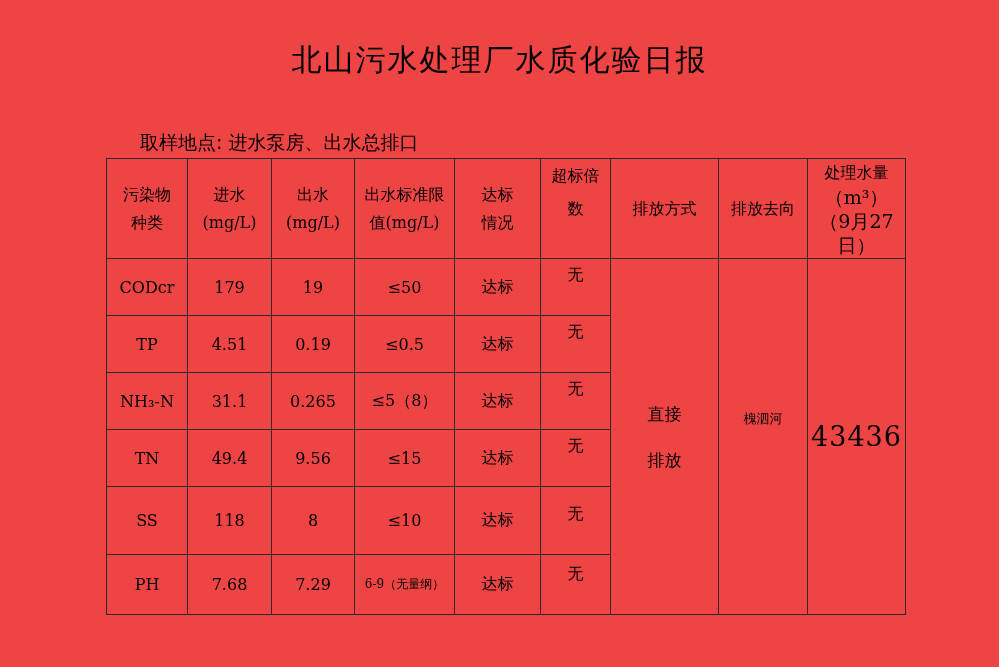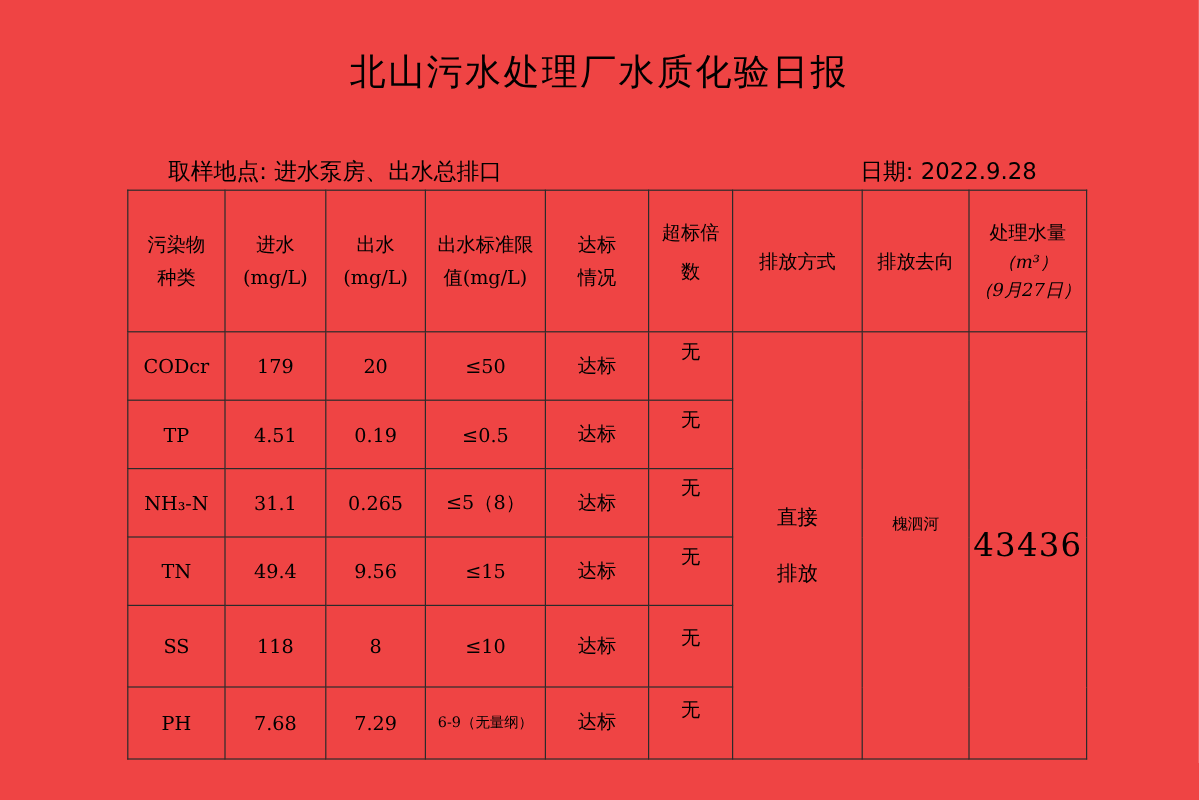--- a/index.html
+++ b/index.html
@@ -45,23 +45,23 @@
     border: 1px solid #2b2b2b;
     text-align: center;
     vertical-align: middle;
     padding: 0;
     font-weight: 400;
     font-size: 16px;
     overflow: hidden;
   }
   .report th { height: 99px; line-height: 28px; }
   .report td { height: 50px; }
-  th.top-align { vertical-align: top; padding-top: 18px; line-height: 33px; }
+  th.top-align { vertical-align: top; padding-top: 0; line-height: 33px; }
   th.vol { line-height: 24px; }
-  .vol-sub { font-size: 15px; font-style: italic; }
+  .vol-sub { font-size: 19px; }
   td.exceed-hi  { vertical-align: top; padding-top: 6px; }
   td.exceed-mid { vertical-align: top; padding-top: 17px; }
   td.exceed-ph  { vertical-align: top; padding-top: 9px; }
   td.mode { font-size: 17px; line-height: 46px; }
   td.dest { font-size: 13px; padding-bottom: 36px; }
   td.volume { font-size: 27px; letter-spacing: 1px; }
   td.limit-small { font-size: 12px; }
   .footnote {
     position: absolute;
     top: 572px; left: 130px;
@@ -72,21 +72,20 @@
 </style>
 </head>
 <body>
 
 <div class="page">
 
   <h1 class="title">北山污水处理厂水质化验日报</h1>
 
   <div class="info-line">
     <span>取样地点: 进水泵房、出水总排口</span>
-    <span>日期: 2022.9.28</span>
   </div>
 
   <table class="report">
     <colgroup>
       <col style="width:81px">
         <col style="width:84px">
         <col style="width:83px">
       <col style="width:100px">
         <col style="width:86px">
         <col style="width:70px">
@@ -125,21 +124,21 @@
         <th class="vol">
           <div>处理水量</div>
           <div class="vol-sub">（m³）</div>
           <div class="vol-sub">（9月27日）</div>
         </th>
       </tr>
 
       <tr>
         <td>CODcr</td>
         <td>179</td>
-        <td>20</td>
+        <td>19</td>
         <td>≤50</td>
         <td>达标</td>
         <td class="exceed-hi">无</td>
         <td class="mode" rowspan="6">
           <div>直接</div>
           <div>排放</div>
         </td>
         <td class="dest" rowspan="6">槐泗河</td>
         <td class="volume" rowspan="6">43436</td>
       </tr>

